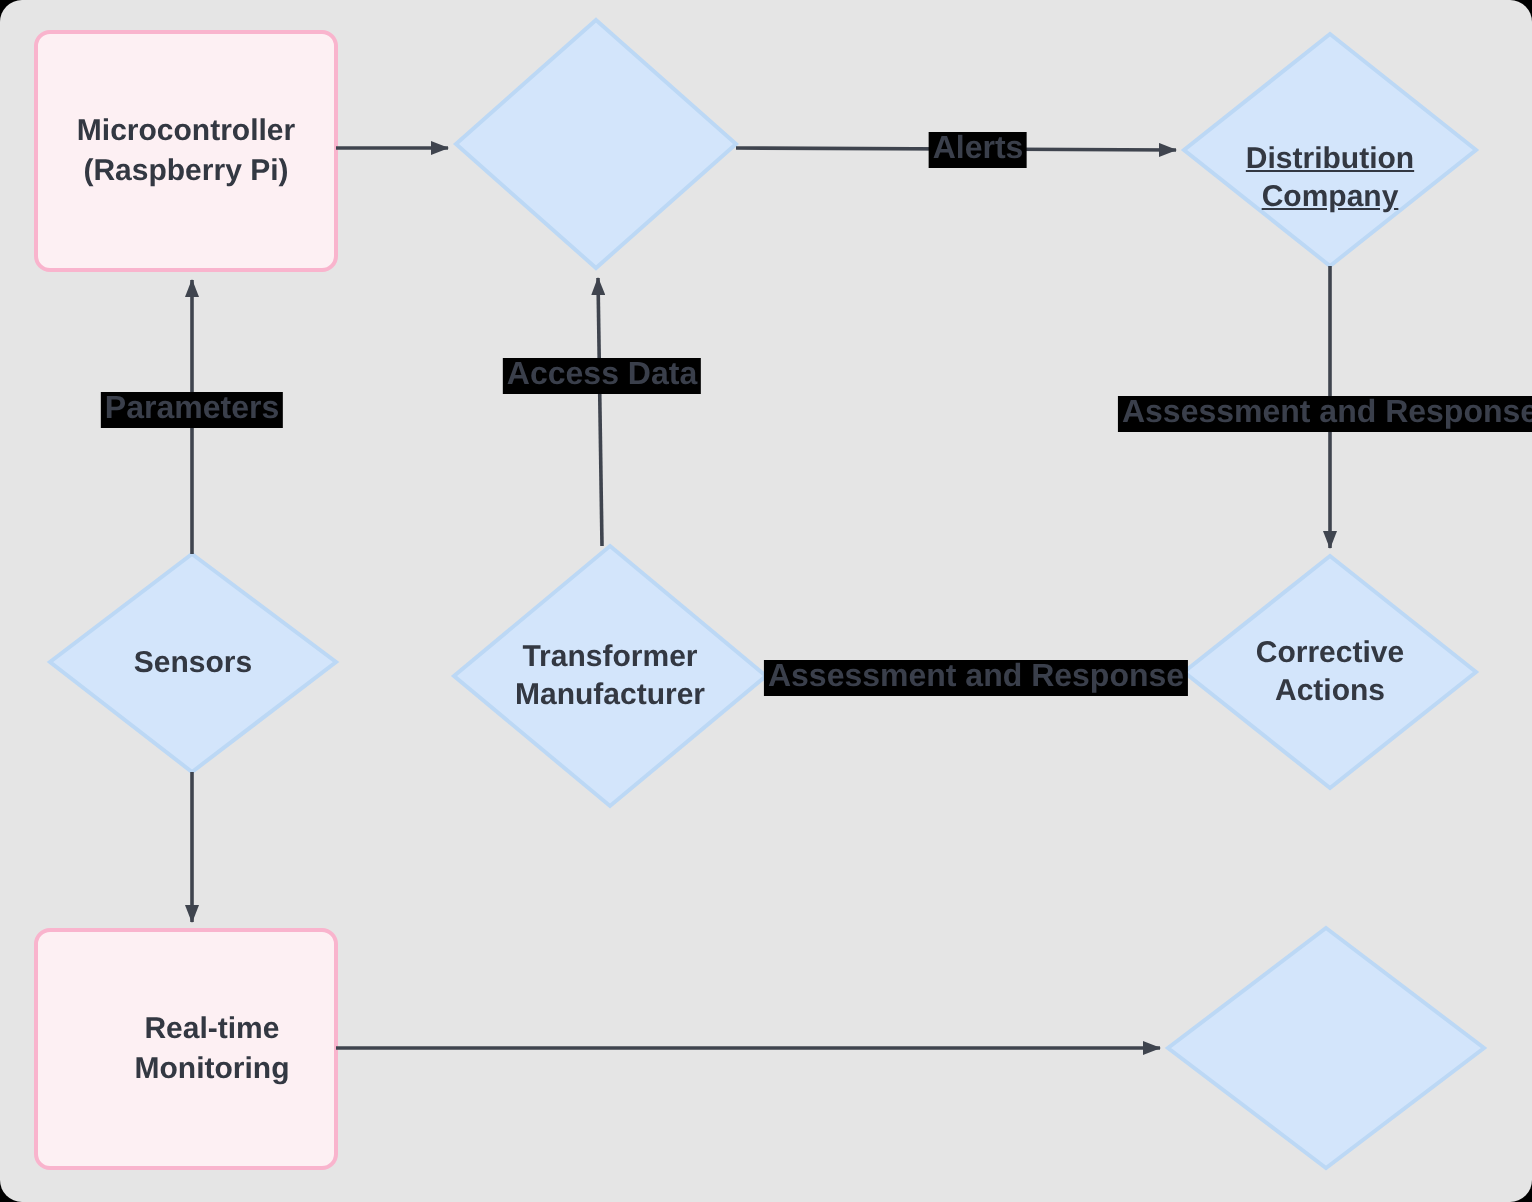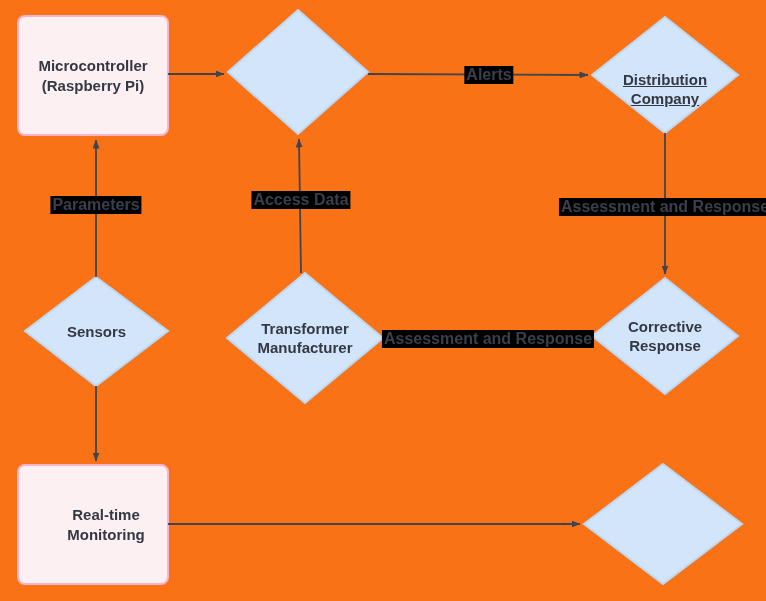--- a/index.html
+++ b/index.html
@@ -4,23 +4,24 @@
 <style>
   html, body {
     margin: 0;
     padding: 0;
     background: #000000;
   }
   #diagram-root {
     position: relative;
     width: 766px;
     height: 601px;
-    background: #f97316;
+    background: #e5e5e5;
     overflow: hidden;
     font-family: "Liberation Sans", sans-serif;
+    border-radius: 11px;
   }
   svg.layer {
     position: absolute;
     left: 0;
     top: 0;
     width: 766px;
     height: 601px;
   }
   .node-label {
     position: absolute;
@@ -132,29 +133,29 @@
 
   <div class="node-label" style="left:597px; top:31px; width:136px; height:116px;text-decoration:underline;">Distribution
 Company</div>
 
   <div class="node-label" style="left:229px; top:273px; width:152px; height:130px;">Transformer
 Manufacturer</div>
 
   <div class="node-label" style="left:25px; top:277px; width:143px; height:109px;">Sensors</div>
 
   <div class="node-label" style="left:597px; top:278px; width:136px; height:116px;">Corrective
-Response</div>
+Actions</div>
 
   <div class="node-label" style="left:18px; top:465px; width:176px; height:119px;">Real-time
 Monitoring</div>
 
 
   <div class="edge-label" style="left:489px; top:75px;">Alerts</div>
 
   <div class="edge-label" style="left:96px; top:205px;">Parameters</div>
 
-  <div class="edge-label" style="left:301px; top:200px;">Access Data</div>
+  <div class="edge-label" style="left:301px; top:188px;">Access Data</div>
 
   <div class="edge-label" style="left:665px; top:207px;">Assessment and Response</div>
 
   <div class="edge-label" style="left:488px; top:339px;">Assessment and Response</div>
 
 </div>
 
 </body></html>

